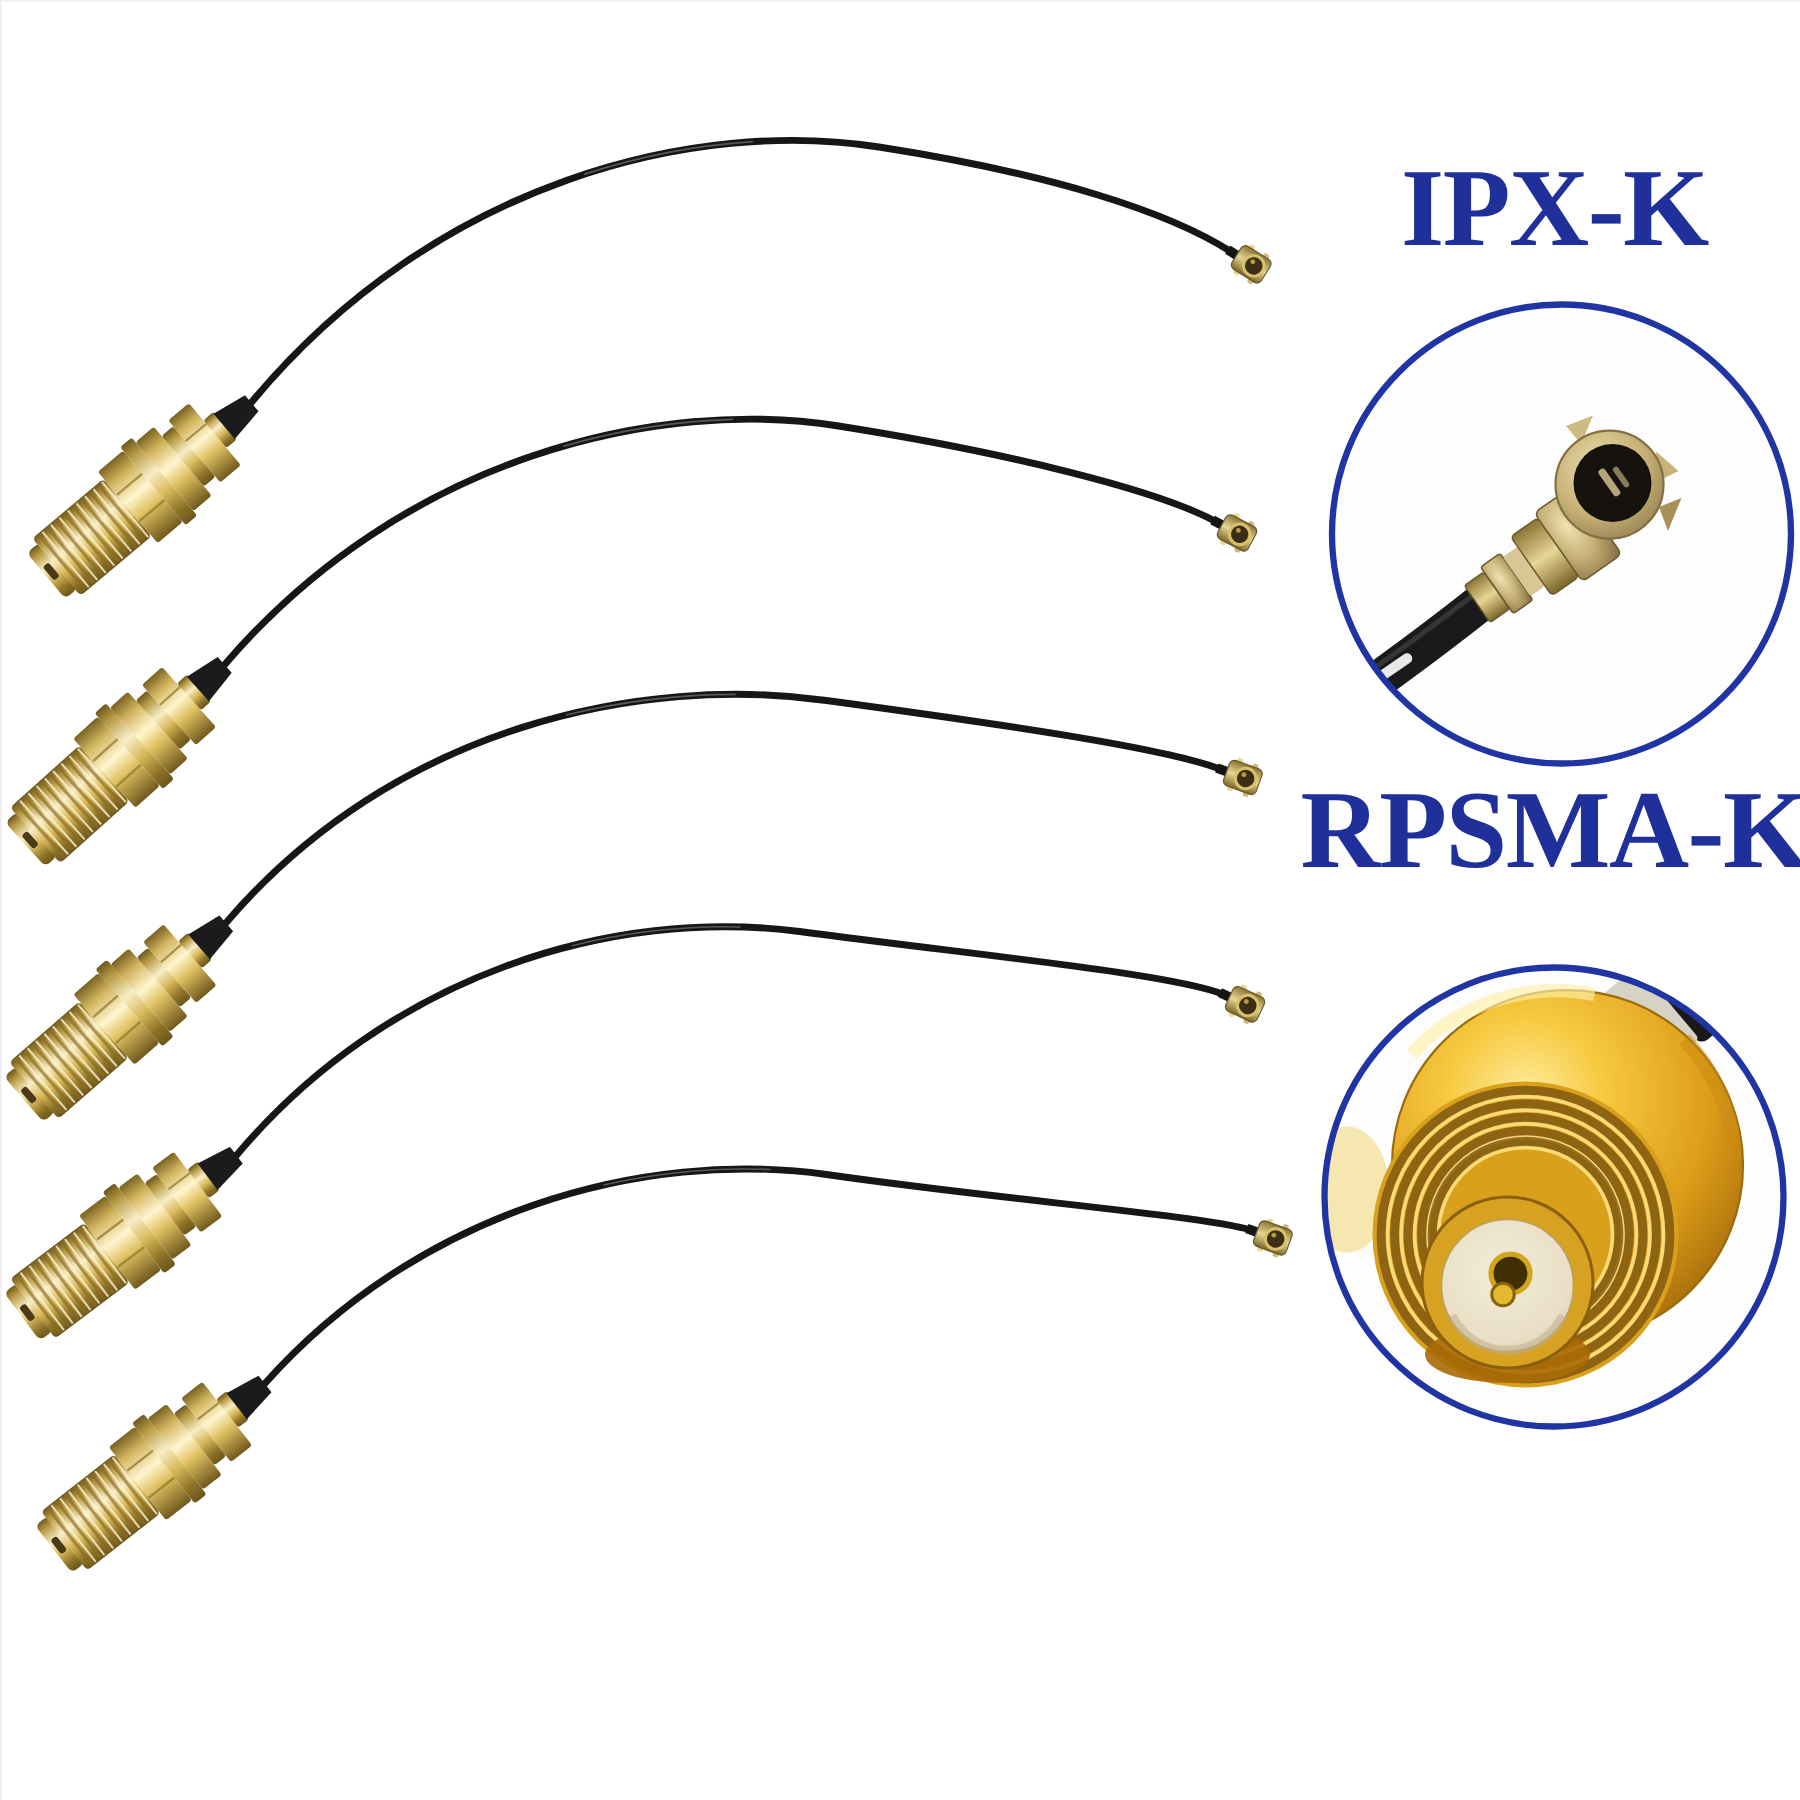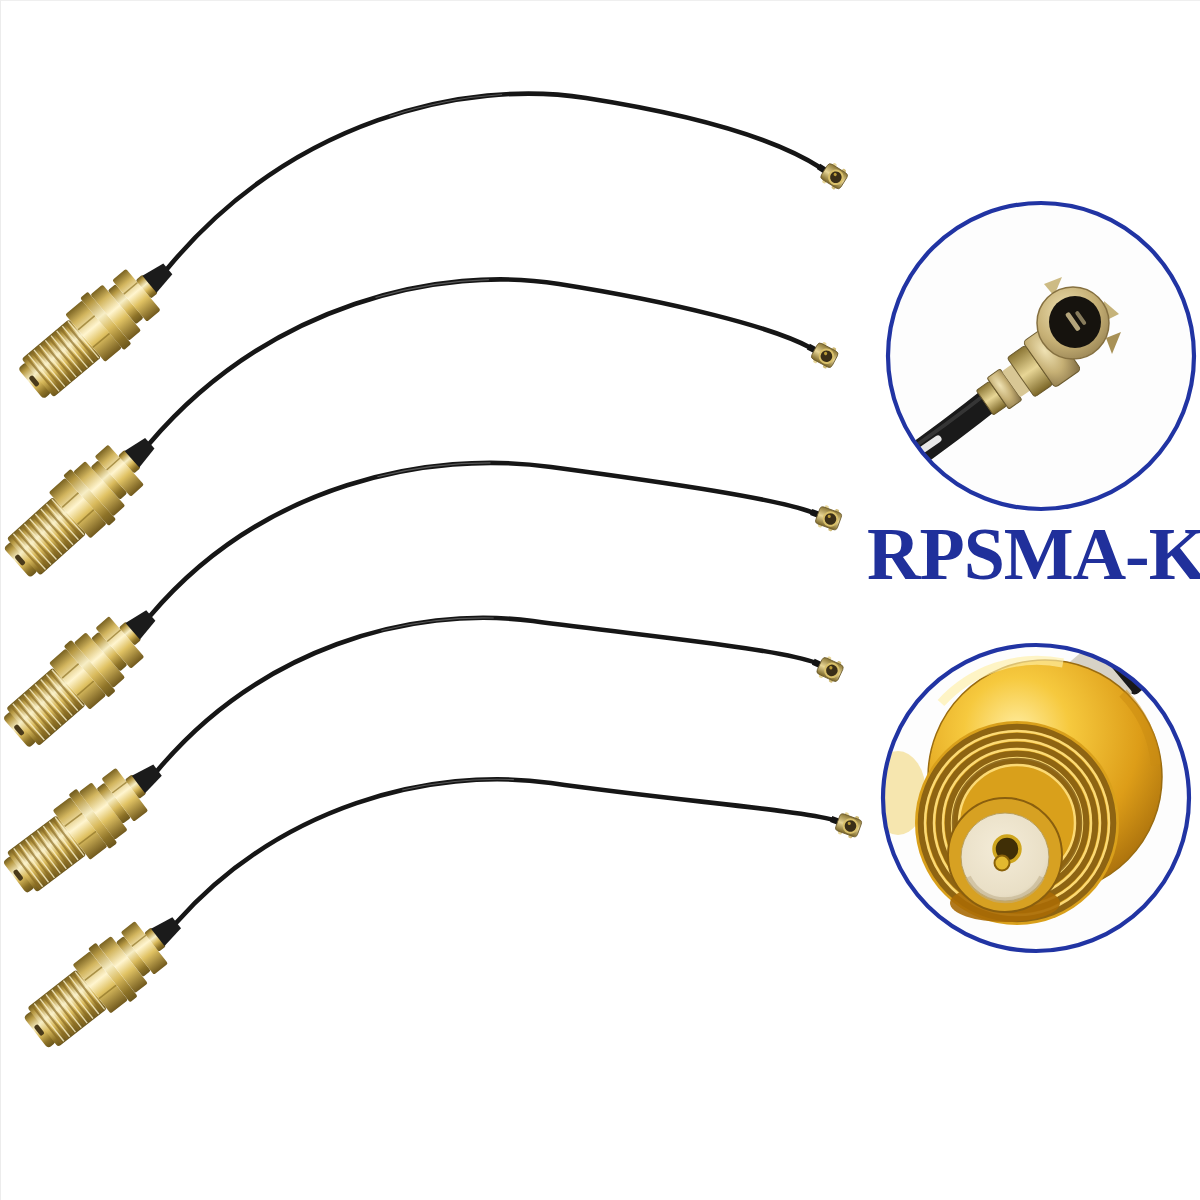--- a/index.html
+++ b/index.html
@@ -335,14 +335,15 @@
         <ellipse cx="1004" cy="902" rx="55" ry="19" fill="#a86a06" opacity="0.9"></ellipse>
         <circle cx="1004" cy="854" r="57" fill="#d7a122" stroke="#8a5f0e" stroke-width="2"></circle>
         <circle cx="1004" cy="856" r="44" fill="url(#rFace)" stroke="#b89f5e" stroke-width="1"></circle>
         <path d="M967,876 A41,41 0 0 0 1041,876" fill="none" stroke="#bfae8a" stroke-width="6" opacity="0.55"></path>
         <circle cx="1006" cy="848" r="13" fill="#402f06" stroke="#cfa61e" stroke-width="3.5"></circle>
         <circle cx="1001" cy="862" r="7.5" fill="#e2b92f" stroke="#8a6208" stroke-width="2"></circle>
       </g>
       <circle cx="1035" cy="797" r="153" fill="none" stroke="#2134a3" stroke-width="4.2"></circle>
     </svg>
 
+  <div class="inset-label" style="left: 933px; top: 96px; font-size: 74px; color: rgb(32, 48, 155);">IPX-K</div>
   <div class="inset-label" style="left: 866px; top: 511px; font-size: 74px; color: rgb(32, 48, 155);">RPSMA-KY</div>
 </div>
 
 </body></html>

